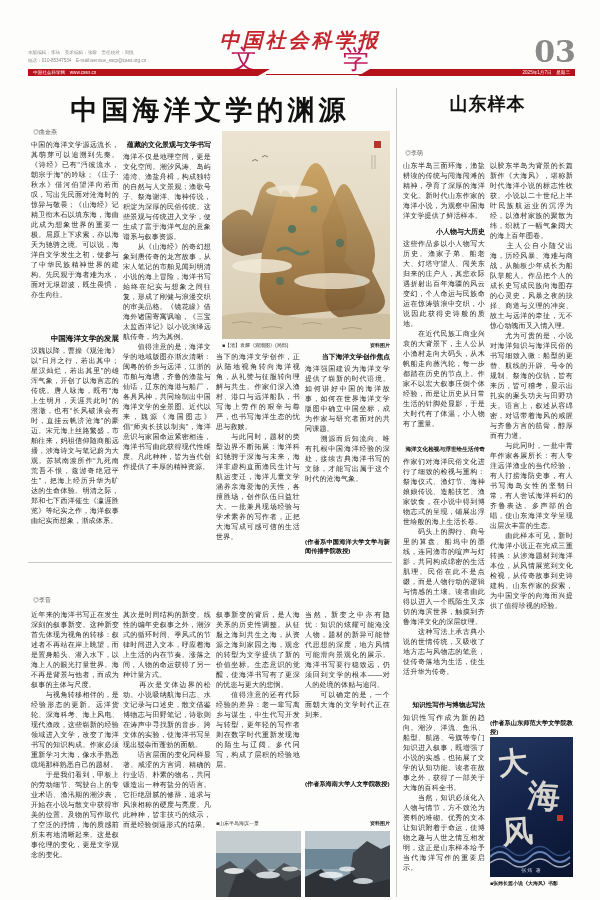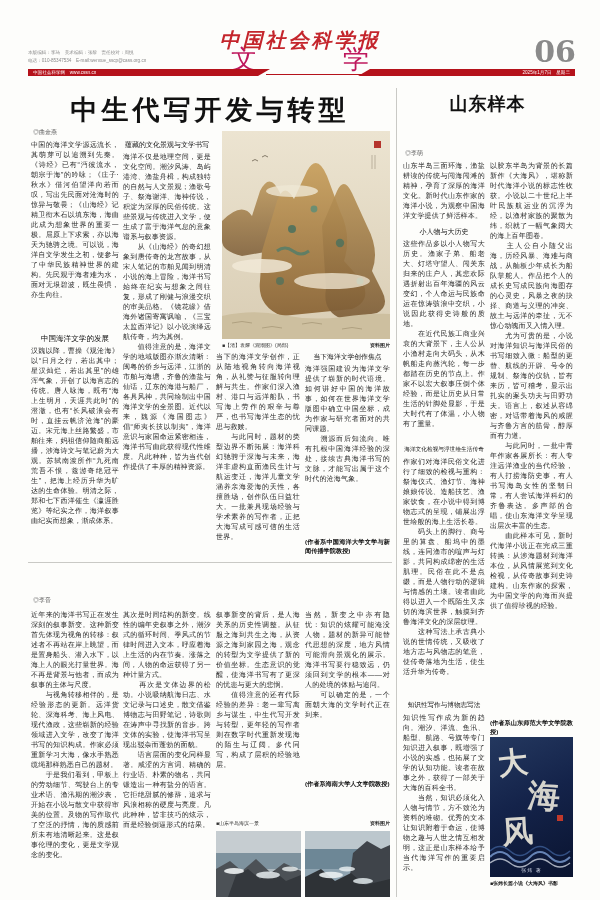--- a/index.html
+++ b/index.html
@@ -42,21 +42,21 @@
   .headline { font-weight:bold; color:#111; text-align:center; font-family:"Liberation Sans",sans-serif; }
   .h-a1 { left:28px; top:92px; width:364px; font-size:27px; letter-spacing:4px; }
   .h-a2 { left:398px; top:93px; width:179px; font-size:18px; line-height:23px; letter-spacing:1px; }
   .h-a3 { left:28px; top:566px; width:184px; font-size:17px; letter-spacing:2px; }
   .byline { font-size:6px; color:#555; }
   .col {
     font-size:7px; line-height:10px; text-align:justify; overflow:hidden;
     white-space:pre-line; color:#2a2a2a; letter-spacing:.2px;
   }
   .subhead {
-    font-weight:normal; color:#101010; text-align:center; overflow:hidden; white-space:nowrap;
+    font-weight:bold; color:#101010; text-align:right; overflow:hidden; white-space:nowrap;
   }
   .attrib { font-weight:bold; font-size:6.2px; line-height:9px; color:#111; text-align:justify; overflow:hidden; }
   .caption { font-size:5px; color:#333; display:flex; justify-content:space-between; align-items:baseline; }
   .caption .credit { font-weight:bold; white-space:nowrap; }
 
   
   .painting { left:222px; top:131px; width:168px; height:208px; overflow:hidden; box-shadow:0 0 0 1px #d8d2c2 inset; }
   .photo { overflow:hidden; }
   .book {
     left:490px; top:737px; width:83px; height:140px; overflow:hidden; position:absolute;
@@ -69,34 +69,34 @@
 </head>
 <body>
 
 <div class="page">
 
   <div class="abs meta-line" style="top:49px;">本版编辑：李琦　美术编辑：张黎　责任校对：周悦</div>
   <div class="abs meta-line" style="top:57px;">电话：010-85347534　E-mail:wenxue_sscp@cass.org.cn</div>
 
   <div class="abs paper-name">中国社会科学报</div>
   <div class="abs section-name">文　学</div>
-  <div class="abs page-num">06</div>
+  <div class="abs page-num">03</div>
 
   <div class="abs band band-left">
     <div class="band-text">中国社会科学网　www.cssn.cn</div>
   </div>
   <div class="abs band-mid"></div>
   <div class="abs band band-right">
     <div class="band-text">2025年1月7日　星期二</div>
   </div>
 
   <div class="abs vrule" style="left:396px; top:88px; height:809px;"></div>
   <div class="abs hrule" style="left:28px; top:562px; width:364px;"></div>
 
-  <div class="abs headline h-a1">中生代写开发与转型</div>
+  <div class="abs headline h-a1">中国海洋文学的渊源</div>
   <div class="abs byline" style="left:33px; top:128px;">◎曲金燕</div>
 
   <div class="abs col" style="left:31px; top:140px; width:88px; height:192px;">中国的海洋文学源远流长，其萌芽可以追溯到先秦。《诗经》已有“沔彼流水，朝宗于海”的吟咏；《庄子·秋水》借河伯望洋向若而叹，写出先民面对沧海时的惊异与敬畏；《山海经》记精卫衔木石以填东海，海由此成为想象世界的重要一极。屈原上下求索，亦以海天为驰骋之境。可以说，海洋自文学发生之初，便参与了中华民族精神世界的建构。先民观于海者难为水，面对无垠碧波，既生畏惧，亦生向往。</div>
   <div class="abs subhead" style="left:31px; top:334px; width:88px; font-size:7.6px;">中国海洋文学的发展</div>
   <div class="abs col" style="left:31px; top:346px; width:88px; height:212px;">汉魏以降，曹操《观沧海》以“日月之行，若出其中；星汉灿烂，若出其里”的雄浑气象，开创了以海言志的传统。唐人咏海，既有“海上生明月，天涯共此时”的澄澈，也有“长风破浪会有时，直挂云帆济沧海”的豪迈。宋元海上丝路繁盛，市舶往来，妈祖信仰随商船远播，涉海诗文与笔记蔚为大观。苏轼南渡所作“九死南荒吾不恨，兹游奇绝冠平生”，把海上经历升华为旷达的生命体验。明清之际，郑和七下西洋催生《瀛涯胜览》等纪实之作，海洋叙事由纪实而想象，渐成体系。</div>
 
   <div class="abs subhead" style="left:123px; top:140px; width:88px; font-size:7px;">蕴藏的文化景观与文学书写</div>
   <div class="abs col" style="left:123px; top:152px; width:88px; height:406px;">海洋不仅是地理空间，更是文化空间。潮汐风涛、岛屿港湾、渔盐舟楫，构成独特的自然与人文景观；渔歌号子、祭海谢洋、海神传说，积淀为深厚的民俗传统。这些景观与传统进入文学，便生成了富于海洋气息的意象谱系与叙事资源。
 　　从《山海经》的奇幻想象到唐传奇的龙宫故事，从宋人笔记的市舶见闻到明清小说的海上冒险，海洋书写始终在纪实与想象之间往复，形成了刚健与浪漫交织的审美品格。《镜花缘》借海外诸国寄寓讽喻，《三宝太监西洋记》以小说演绎远航传奇，均为其例。
 　　值得注意的是，海洋文学的地域版图亦渐次清晰：闽粤的侨乡与远洋，江浙的市舶与海塘，齐鲁的渔盐与仙话，辽东的海港与船厂，各具风神，共同绘制出中国海洋文学的全景图。近代以来，魏源《海国图志》倡“师夷长技以制夷”，海洋意识与家国命运紧密相连，海洋书写由此获得现代性维度。凡此种种，皆为当代创作提供了丰厚的精神资源。</div>

